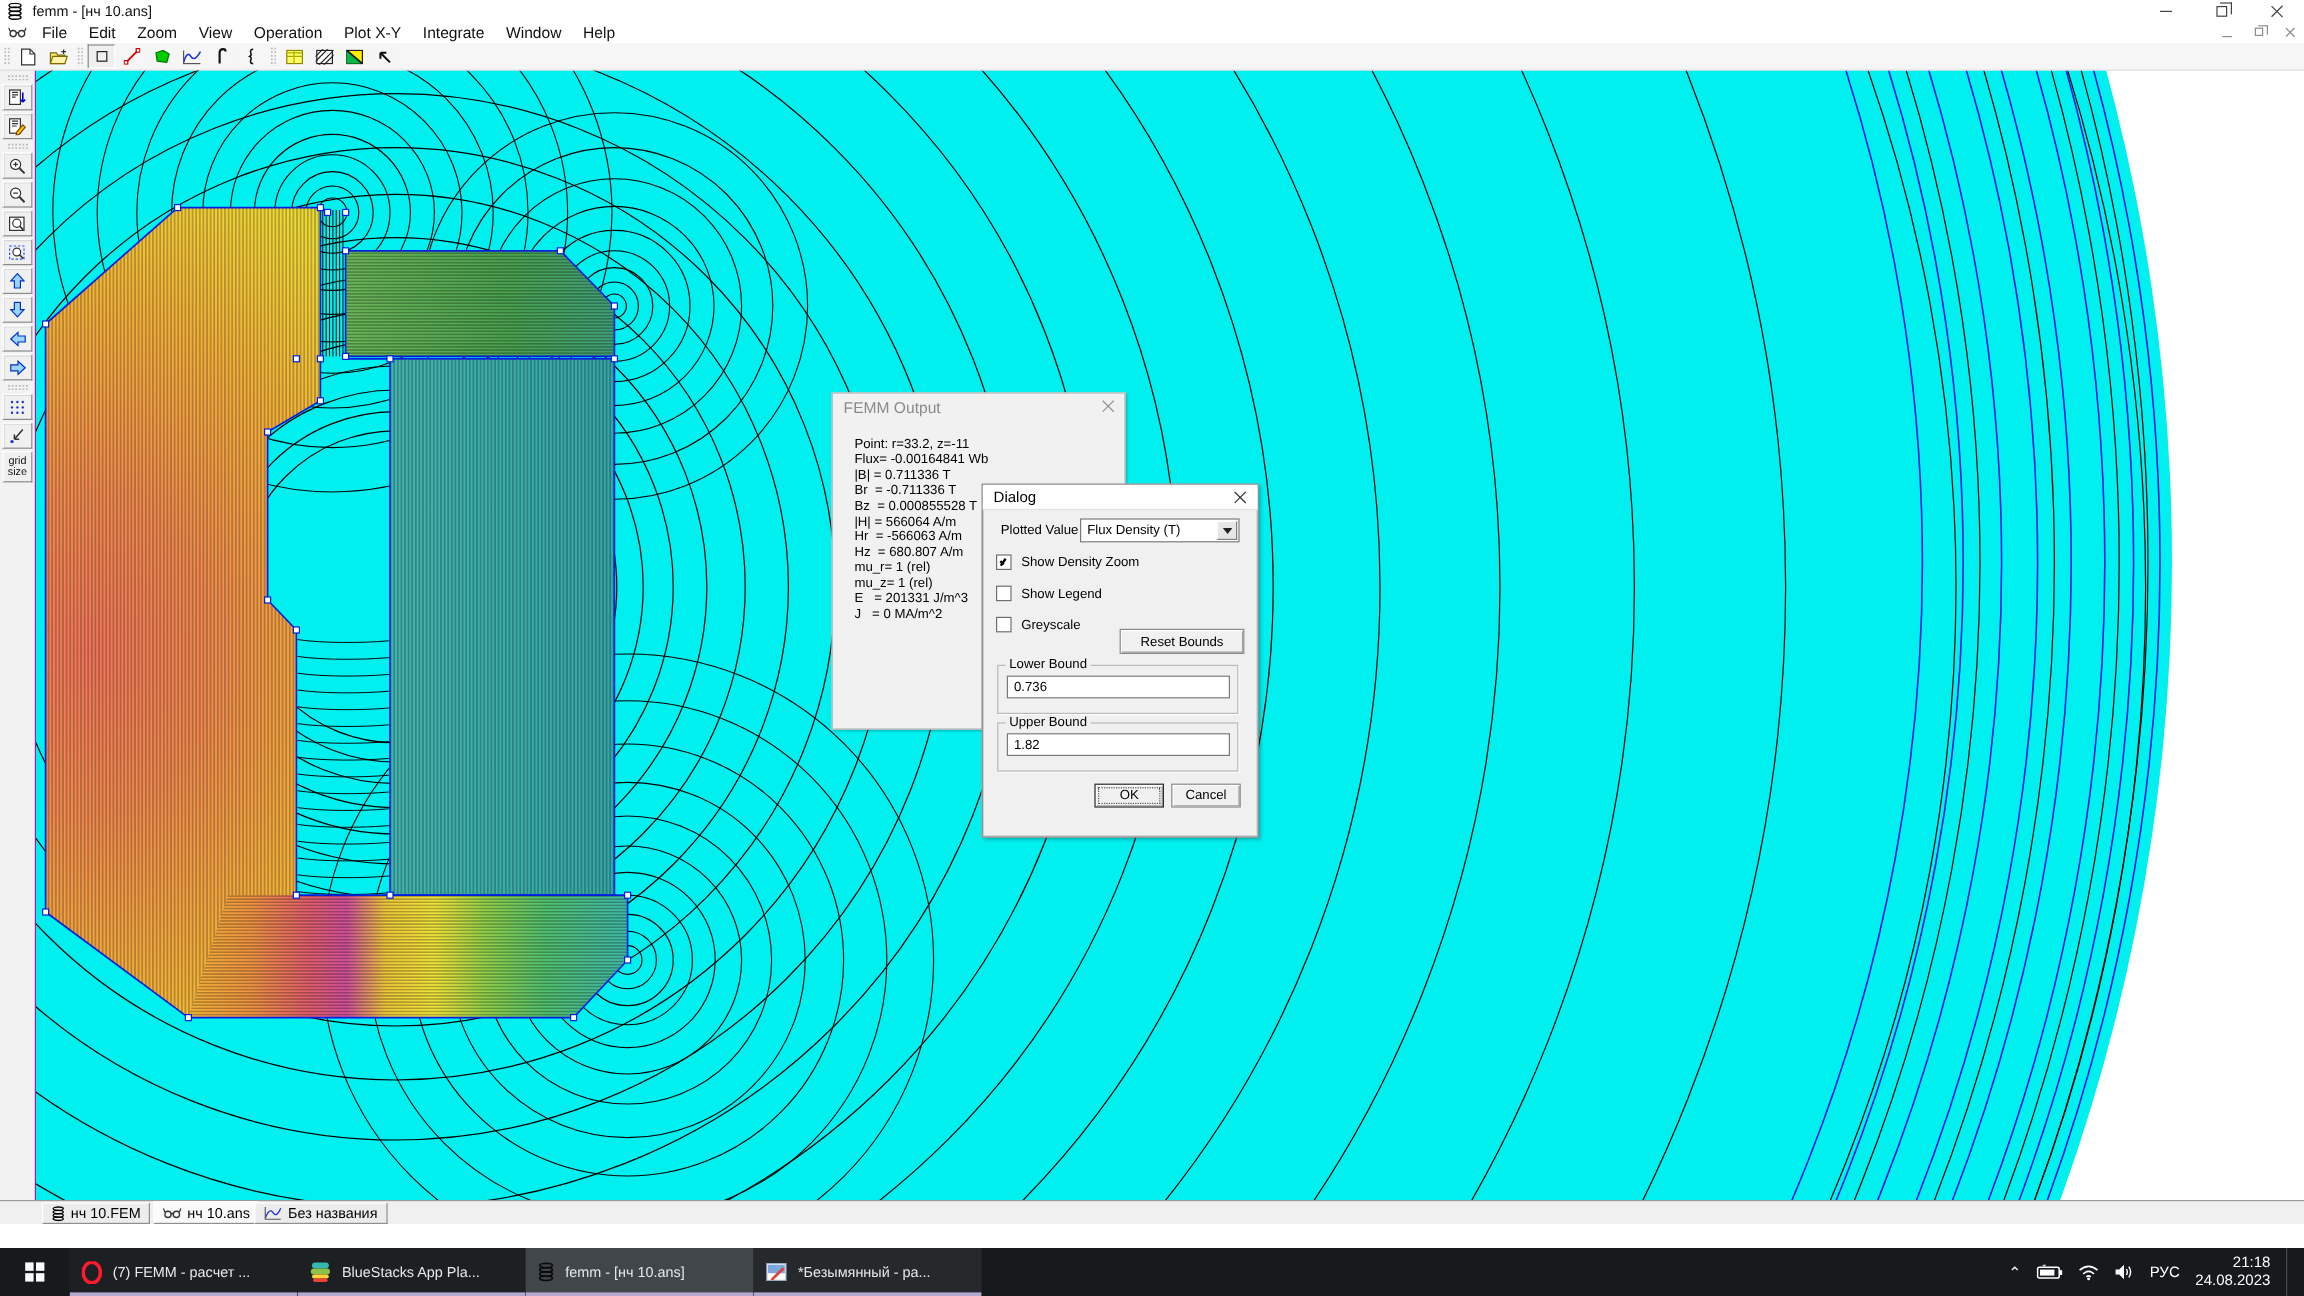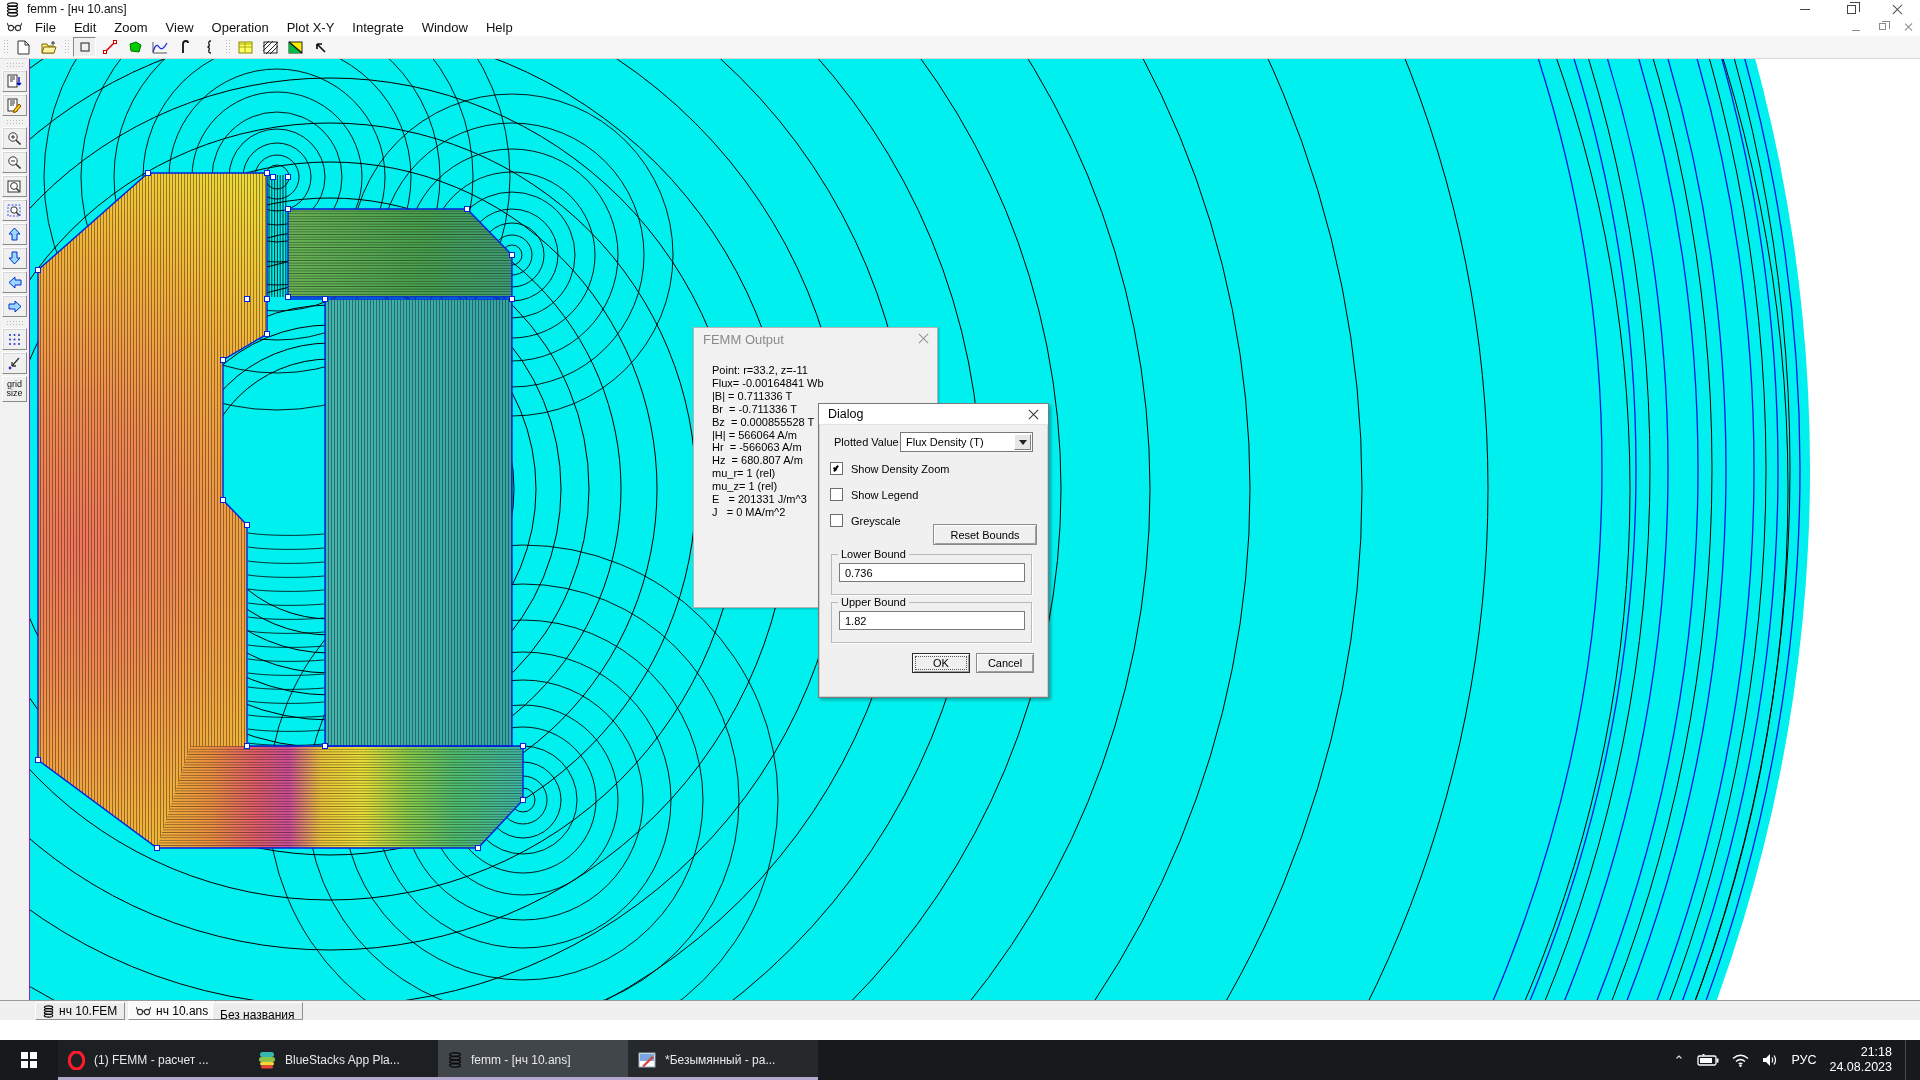--- a/index.html
+++ b/index.html
@@ -618,21 +618,21 @@
   <div class="tab active" style="left:128px;">
     <svg width="15" height="11" viewBox="0 0 15 11">
         <g fill="none" stroke="#333" stroke-width="1.1">
       <circle cx="4" cy="7" r="2.6"></circle>
           <circle cx="11" cy="7" r="2.6"></circle>
           <path d="M6.6,7 q0.9,-1.6 1.8,0 M1.5,5 L0,2 M13.5,5 L15,2"></path>
         </g>
       </svg>
     <span>нч 10.ans</span>
   </div>
-  <div class="tab" style="left:212px;flex-direction:column;">
+  <div class="tab" style="left:212px;">
     <svg width="15" height="12" viewBox="0 0 16 13">
         <path d="M1,11 q4,-10 7,-5 t7,-4" fill="none" stroke="#2030e0" stroke-width="1.2"></path>
         <path d="M1,1 v11 h14" fill="none" stroke="#555"></path>
       </svg>
     <span>Без названия</span>
   </div>
 </div>
 
 <div id="statusbar">
   <span>Ready</span>
@@ -644,21 +644,21 @@
         <span></span>
         <span></span>
         <span></span>
         <span></span>
       </span>
   </div>
   <div class="tapp a1">
     <svg width="17" height="19" viewBox="0 0 17 19">
       <ellipse cx="8.5" cy="9.5" rx="7.2" ry="8.6" fill="none" stroke="#ff1b2d" stroke-width="3"></ellipse>
       </svg>
-    <span class="lbl">(1) FEMM - расчет ...</span>
+    <span class="lbl">(7) FEMM - расчет ...</span>
   </div>
   <div class="tapp a2">
     <svg width="18" height="18" viewBox="0 0 18 18">
       <rect x="2" y="1" width="14" height="5" rx="2.5" fill="#35b7b0"></rect>
       <rect x="1" y="6" width="16" height="5" rx="2.5" fill="#8bc34a"></rect>
       <rect x="2" y="11" width="14" height="3.4" rx="1.7" fill="#ffd23a"></rect>
       <rect x="3" y="14.4" width="12" height="3" rx="1.5" fill="#ef4136"></rect>
       </svg>
     <span class="lbl">BlueStacks App Pla...</span>
   </div>

